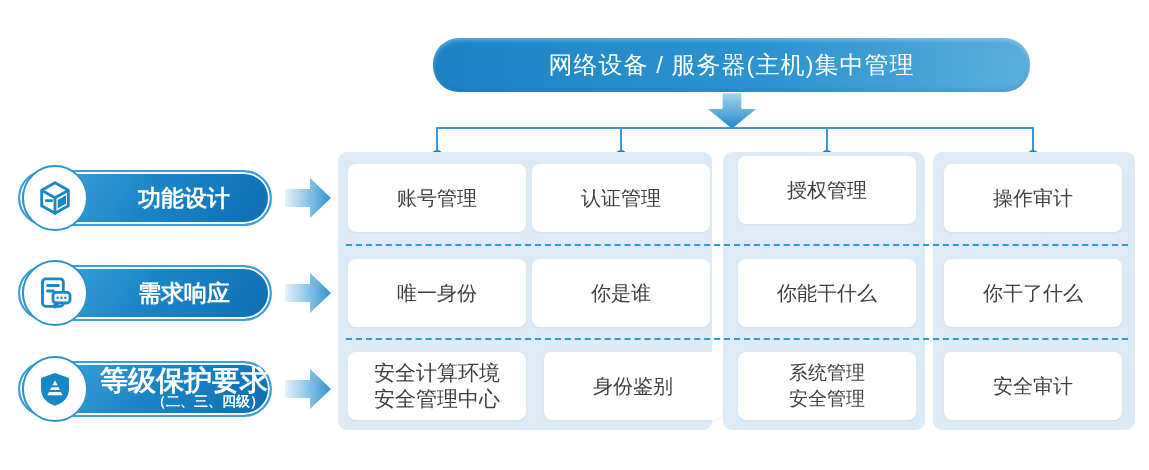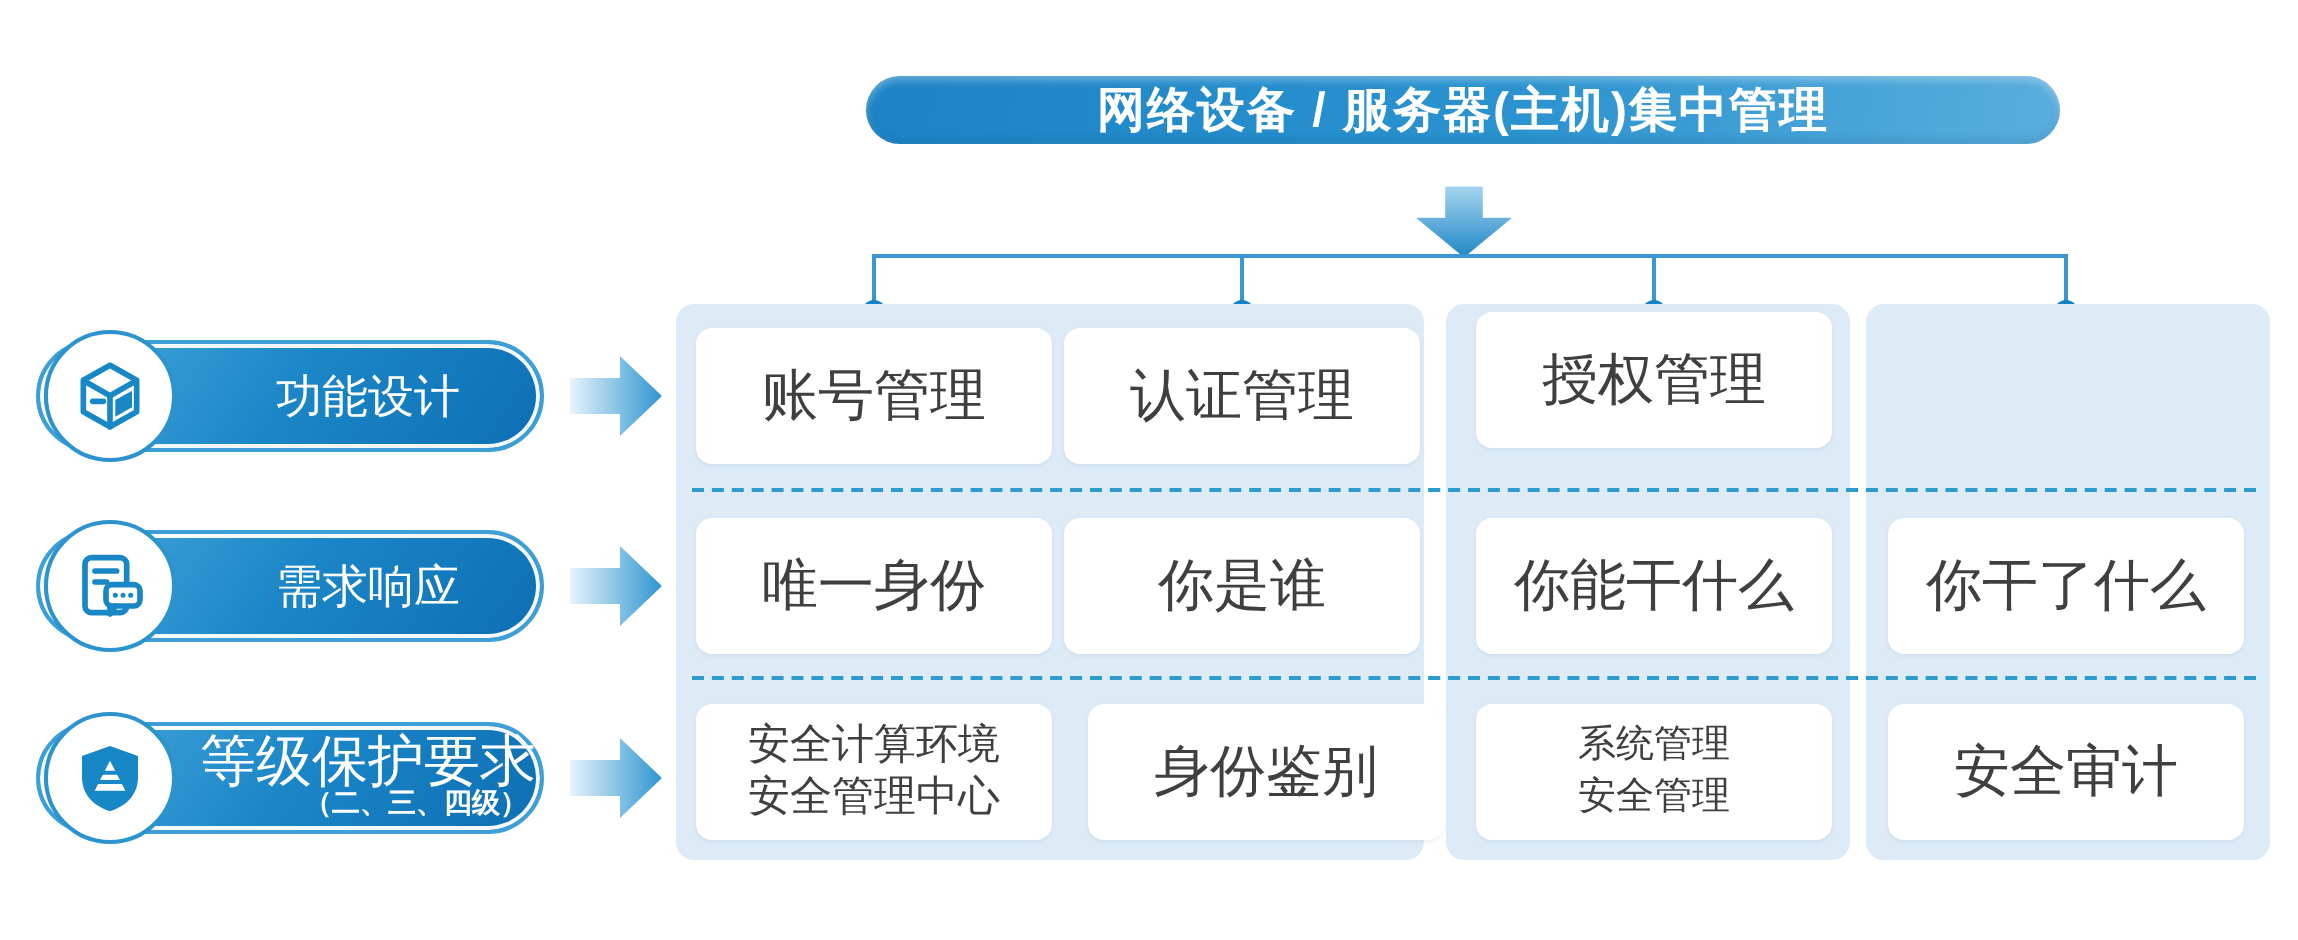--- a/index.html
+++ b/index.html
@@ -1,55 +1,55 @@
 <!DOCTYPE html>
 <html><head>
 <meta charset="utf-8">
 <style>
   html,body{margin:0;padding:0;background:#ffffff;}
   body{font-family:"Liberation Sans","DejaVu Sans",sans-serif;}
   #canvas{position:relative;width:1149px;height:470px;background:#ffffff;overflow:hidden;}
 
   
   .banner{
-    position:absolute;left:433px;top:38px;width:597px;height:34px;
+    position:absolute;left:433px;top:38px;width:597px;height:54px;
     border-radius:26px;
     background:linear-gradient(100deg,#1c84c6 0%,#2b93cf 55%,#5aaede 100%);
     box-shadow:inset 0 2px 4px rgba(255,255,255,.35), inset 0 -2px 4px rgba(0,60,110,.18);
     display:flex;align-items:center;justify-content:center;
-    color:#ffffff;font-size:24px;font-weight:bold;letter-spacing:1px;
+    color:#ffffff;font-size:24px;font-weight:normal;letter-spacing:1px;
   }
 
   
   .hline{position:absolute;left:437px;top:127px;width:597px;height:0;border-top:2px solid #3a97cf;}
   .vline{position:absolute;top:127px;width:0;height:28px;border-left:2px solid #3a97cf;}
   .dot{position:absolute;top:150px;width:12px;height:12px;border-radius:50%;background:#1483c3;}
 
   
   .panel{position:absolute;top:152px;height:278px;background:#ddebf6;border-radius:9px;}
   .dashed{position:absolute;left:346px;width:782px;height:0;border-top:2px dashed #2e9bcf;}
 
   
   .card{
     position:absolute;width:178px;height:68px;background:#ffffff;border-radius:8px;
     display:flex;align-items:center;justify-content:center;text-align:center;
-    color:#3f3f3f;font-size:28px;line-height:26px;white-space:pre-line;
+    color:#3f3f3f;font-size:20px;line-height:26px;white-space:pre-line;
     box-shadow:0 1px 2px rgba(90,140,180,.12);
   }
 
   
   .pill{
     position:absolute;left:18px;width:254px;height:56px;border-radius:30px;
     background:linear-gradient(125deg,#49a9dd 0%,#1b86c7 50%,#0d6fb3 100%);
     border:2px solid #3e9fd6;
     box-shadow:inset 0 0 0 2px rgba(255,255,255,.95);
     display:flex;flex-direction:column;align-items:center;justify-content:center;
     padding-left:78px;box-sizing:border-box;color:#ffffff;
   }
-  .pill-label{font-size:23px;font-weight:normal;line-height:24px;}
+  .pill-label{font-size:23px;font-weight:bold;line-height:24px;}
   .pill-sub{font-size:14px;font-weight:bold;line-height:16px;margin-left:48px;}
   .pill-sub:empty{display:none;}
   .badge{
     position:absolute;left:22px;width:66px;height:66px;border-radius:50%;
     background:#ffffff;border:2px solid #2b94cf;box-sizing:border-box;
     display:flex;align-items:center;justify-content:center;
   }
   .badge svg{width:40px;height:40px;}
 
   .arrow-right{position:absolute;left:285px;width:46px;height:44px;}
@@ -92,20 +92,21 @@
   <div class="panel" style="left:338px;width:374px"></div>
   <div class="panel" style="left:723px;width:202px"></div>
   <div class="panel" style="left:933px;width:202px"></div>
 
   <div class="dashed" style="top:244px"></div>
   <div class="dashed" style="top:338px"></div>
 
   <div class="card" style="left:348px;top:164px">账号管理</div>
   <div class="card" style="left:532px;top:164px">认证管理</div>
   <div class="card" style="left:738px;top:156px">授权管理</div>
+  <div class="card" style="left:944px;top:164px">操作审计</div>
 
   <div class="card" style="left:348px;top:259px">唯一身份</div>
   <div class="card" style="left:532px;top:259px">你是谁</div>
   <div class="card" style="left:738px;top:259px">你能干什么</div>
   <div class="card" style="left:944px;top:259px">你干了什么</div>
 
   <div class="card" style="left:348px;top:352px;font-size:21px">安全计算环境
 安全管理中心</div>
   <div class="card" style="left:544px;top:352px">身份鉴别</div>
   <div class="card" style="left:944px;top:352px">安全审计</div>

